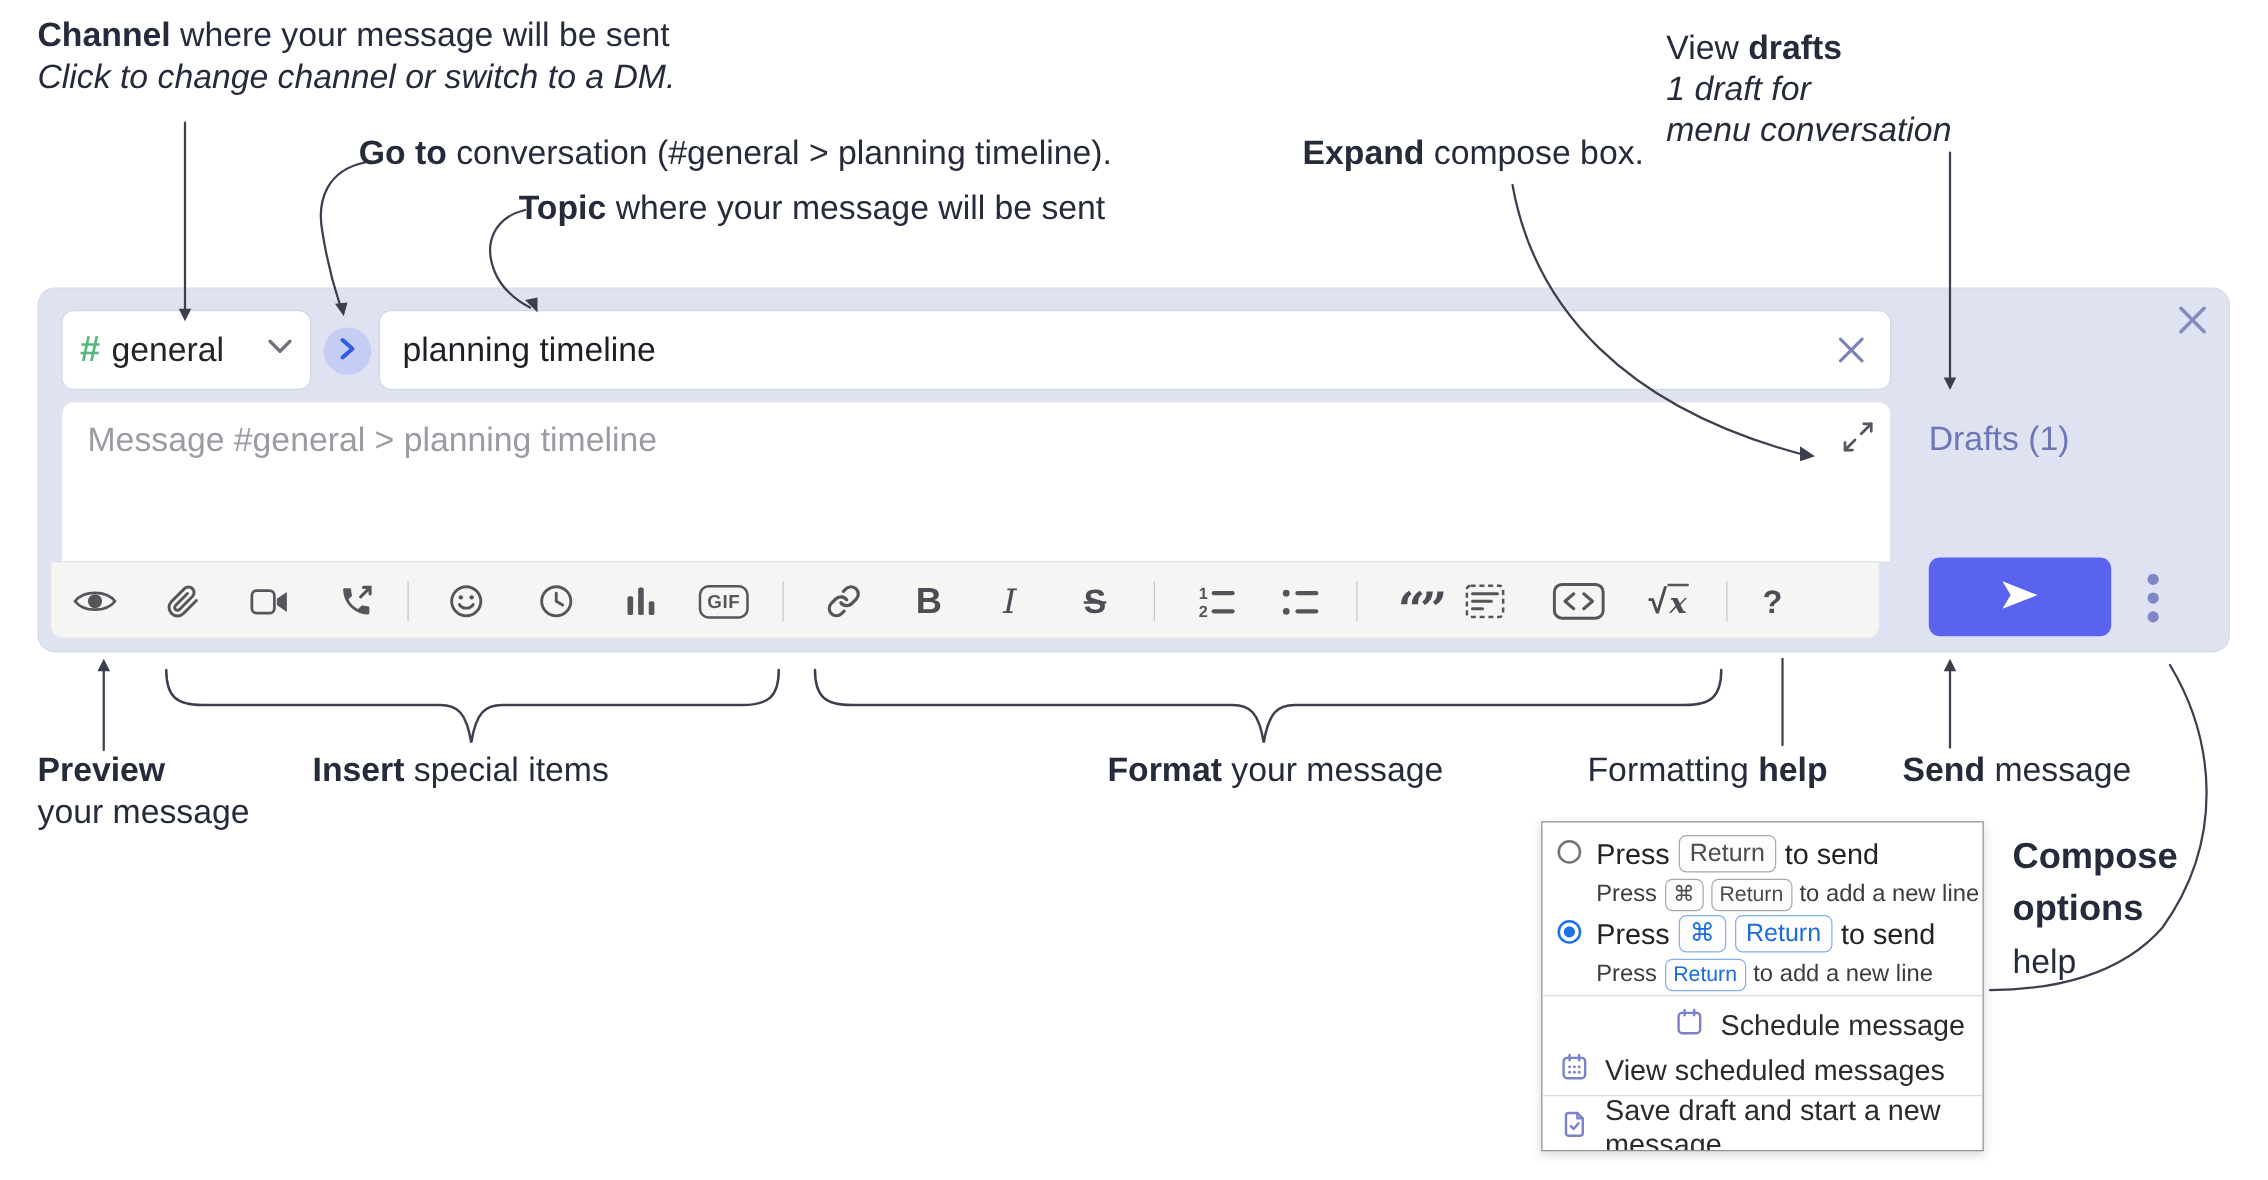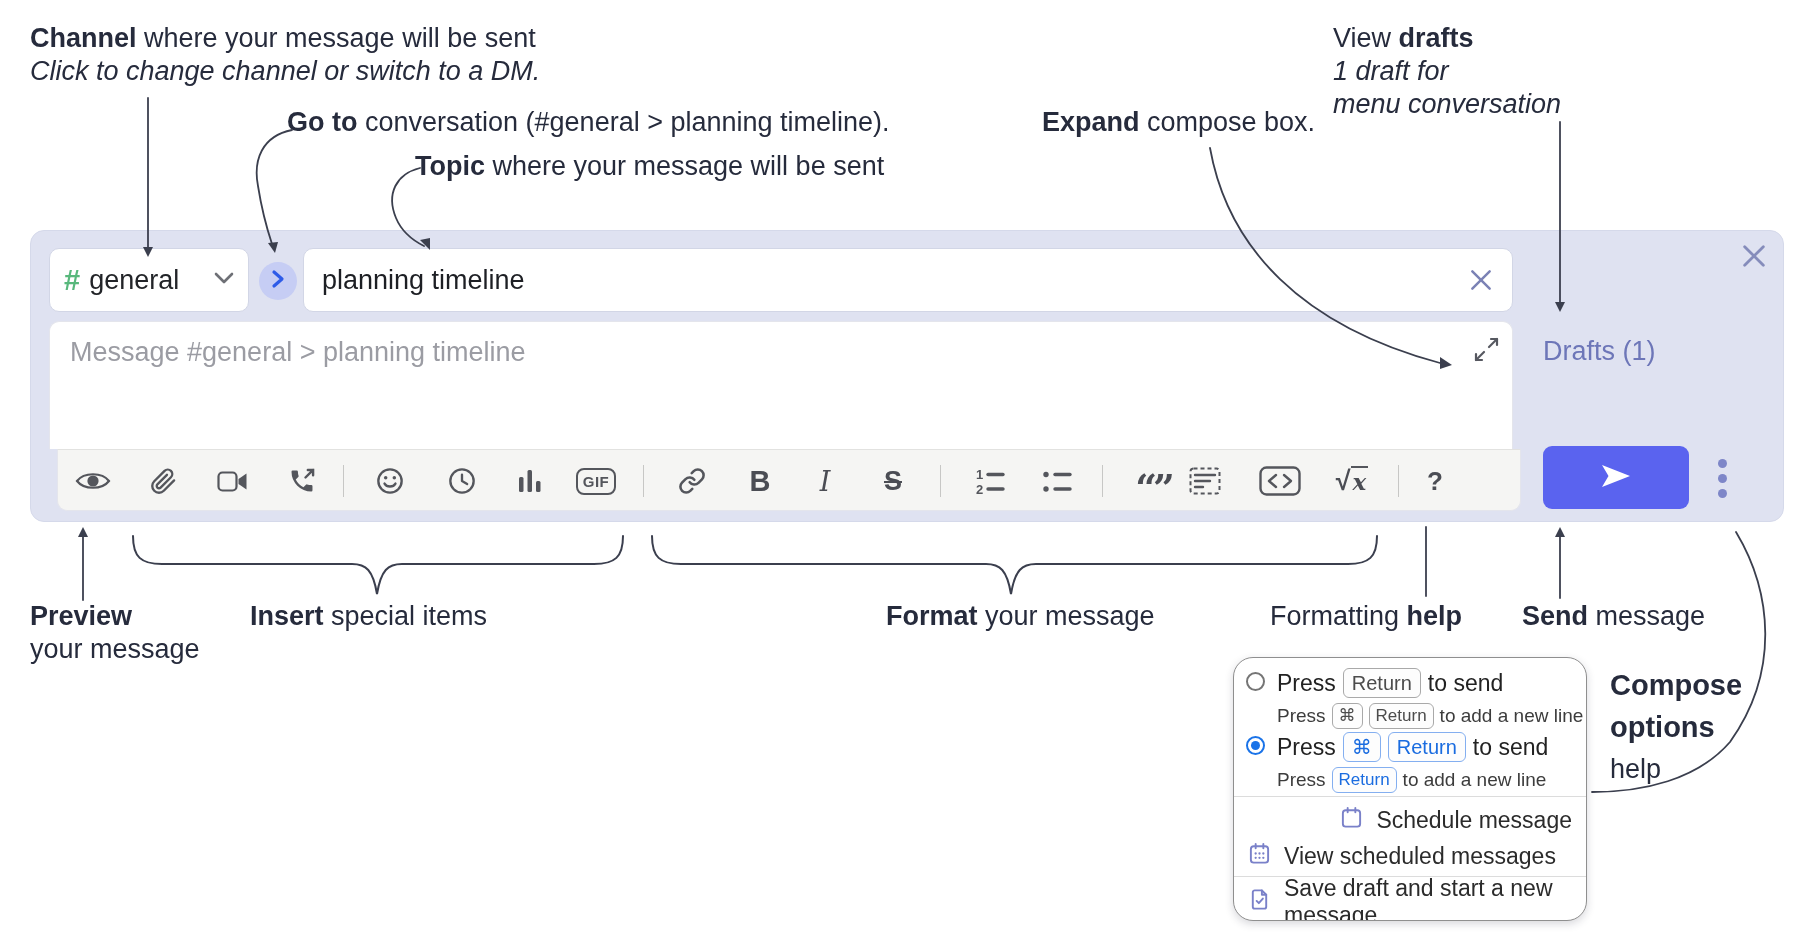--- a/index.html
+++ b/index.html
@@ -27,21 +27,21 @@
   .channel-chevron { margin-left:auto; }
   .goto-button { position:absolute; left:228px; top:31px; width:38px; height:38px; border-radius:50%;
     background:#c6cdf4; display:flex; align-items:center; justify-content:center; cursor:pointer; }
   .topic-input { left:272px; top:17px; width:1210px; height:64px; padding:0 18px; }
   .topic-value { font-size:27px; color:#1d1f24;text-align:right; }
   .topic-clear { margin-left:auto; cursor:pointer; display:flex; }
   .message-area { position:absolute; left:18px; top:90px; width:1464px; height:128px; background:#fff;
     border:1px solid #e4e5ec; border-bottom:none; border-radius:10px 10px 0 0; }
   .placeholder { position:absolute; left:20px; top:15px; font-size:27px; color:#9b9ca3; }
   .expand-btn { position:absolute; right:12px; top:14px; cursor:pointer; }
-  .toolbar { position:absolute; left:26px; top:218px; width:1464px; height:62px; background:#f5f5f3;
+  .toolbar { position:absolute; left:9px; top:218px; width:1464px; height:62px; background:#f5f5f3;
     border:1px solid #e4e5ec; border-top:1px solid #e2e2e0; border-radius:0 0 10px 10px; }
   .ticon { position:absolute; top:10px; width:36px; height:42px; display:flex; align-items:center; justify-content:center; cursor:pointer; color:#54565c; }
   .ticon svg { display:block; }
   .tdiv { position:absolute; top:15px; width:1px; height:32px; background:#c7c7c5; }
   .tt { font-size:27px; font-weight:700; color:#4b4d54; }
   .t-italic { font-family:"DejaVu Serif", serif; font-style:italic; font-weight:500; font-size:27px; }
   .t-strike { text-decoration:line-through; }
   .t-quote { font-family:"DejaVu Serif", serif; font-size:38px; letter-spacing:-4px; line-height:20px; padding-top:14px; }
   .t-math .x { font-family:"DejaVu Serif", serif; font-style:italic; font-size:23px; border-top:2.5px solid #54565c; padding:0 2px; }
   .t-math .rt { font-size:27px; font-weight:600; }
@@ -49,21 +49,21 @@
   .close-btn { position:absolute; left:1706px; top:10px; width:34px; height:34px; display:flex; align-items:center; justify-content:center; cursor:pointer; }
   .drafts-link { position:absolute; left:1512px; top:105px; font-size:27px; color:#6d76b8; cursor:pointer; }
   .send-button { position:absolute; left:1512px; top:215px; width:146px; height:63px; background:#5a63ef; border:none;
     border-radius:9px; display:flex; align-items:center; justify-content:center; cursor:pointer; }
   .kebab { position:absolute; left:1676px; top:222px; width:30px; height:50px; display:flex; flex-direction:column;
     align-items:center; justify-content:center; gap:6px; cursor:pointer; }
   .kebab i { width:9px; height:9px; border-radius:50%; background:#7e86c8; }
 
   
   .options-menu { position:absolute; left:1233px; top:657px; width:354px; height:264px; background:#fff;
-    border:1.5px solid #8f8f8f; border-radius:20px; box-shadow:0 3px 8px rgba(40,40,60,.18); z-index:7; overflow:hidden; }
+    border:1.5px solid #8f8f8f; border-radius:0; box-shadow:0 3px 8px rgba(40,40,60,.18); z-index:7; overflow:hidden; }
   .opt-row { position:absolute; left:12px; display:flex; align-items:flex-start; gap:12px; cursor:pointer; }
   .radio { width:19px; height:19px; border-radius:50%; border:2px solid #757575; margin-top:4px; flex:none; background:#fff; }
   .radio.sel { border-color:#1a73e8; display:flex; align-items:center; justify-content:center; }
   .radio.sel::after { content:""; width:9px; height:9px; border-radius:50%; background:#1a73e8; }
   .opt-main { font-size:23px; color:#222; display:flex; align-items:center; gap:7px; }
   .opt-sub { font-size:19px; color:#3c3c3c; display:flex; align-items:center; gap:6px; margin-top:5px; }
   kbd { font-family:"Liberation Sans", sans-serif; border:1px solid #a9a9a9; border-radius:6px; background:#fdfdfd;
     color:#4c4c4c; padding:0 8px; font-size:20px; line-height:28px; display:inline-block; }
   .opt-sub kbd { font-size:17px; line-height:24px; padding:0 6px; }
   kbd.blue { border-color:#84aff0; color:#1a6ce0; }
@@ -102,21 +102,21 @@
     <line x1="1560" y1="598" x2="1560" y2="536"></line>
     <polygon class="head" points="1555,537 1565,537 1560,527"></polygon>
 
     <path d="M1736,532 C1772,592 1780,672 1730,742 C1697,780 1643,792 1592,792"></path>
 
     <path class="brace" d="M133,536 C133,557 141,564 162,564 L352,564 C366,564 373,570 377,594 C381,570 388,564 402,564 L594,564 C615,564 623,557 623,536"></path>
 
     <path class="brace" d="M652,536 C652,557 660,564 681,564 L986,564 C1000,564 1007,570 1011,594 C1015,570 1022,564 1036,564 L1348,564 C1369,564 1377,557 1377,536"></path>
   </svg>
 
-  <div class="ann" style="left:30px; top:22px;">
+  <div class="ann" style="left:30px; top:12px;">
     <div><b>Channel</b><span> where your message will be sent</span></div>
     <div class="it">Click to change channel or switch to a DM.</div>
   </div>
   <div class="ann" style="left:287px; top:106px;">
     <b>Go to</b><span> conversation (#general &gt; planning timeline).</span>
   </div>
   <div class="ann" style="left:415px; top:150px;">
     <b>Topic</b><span> where your message will be sent</span>
   </div>
   <div class="ann" style="left:1042px; top:106px;">

